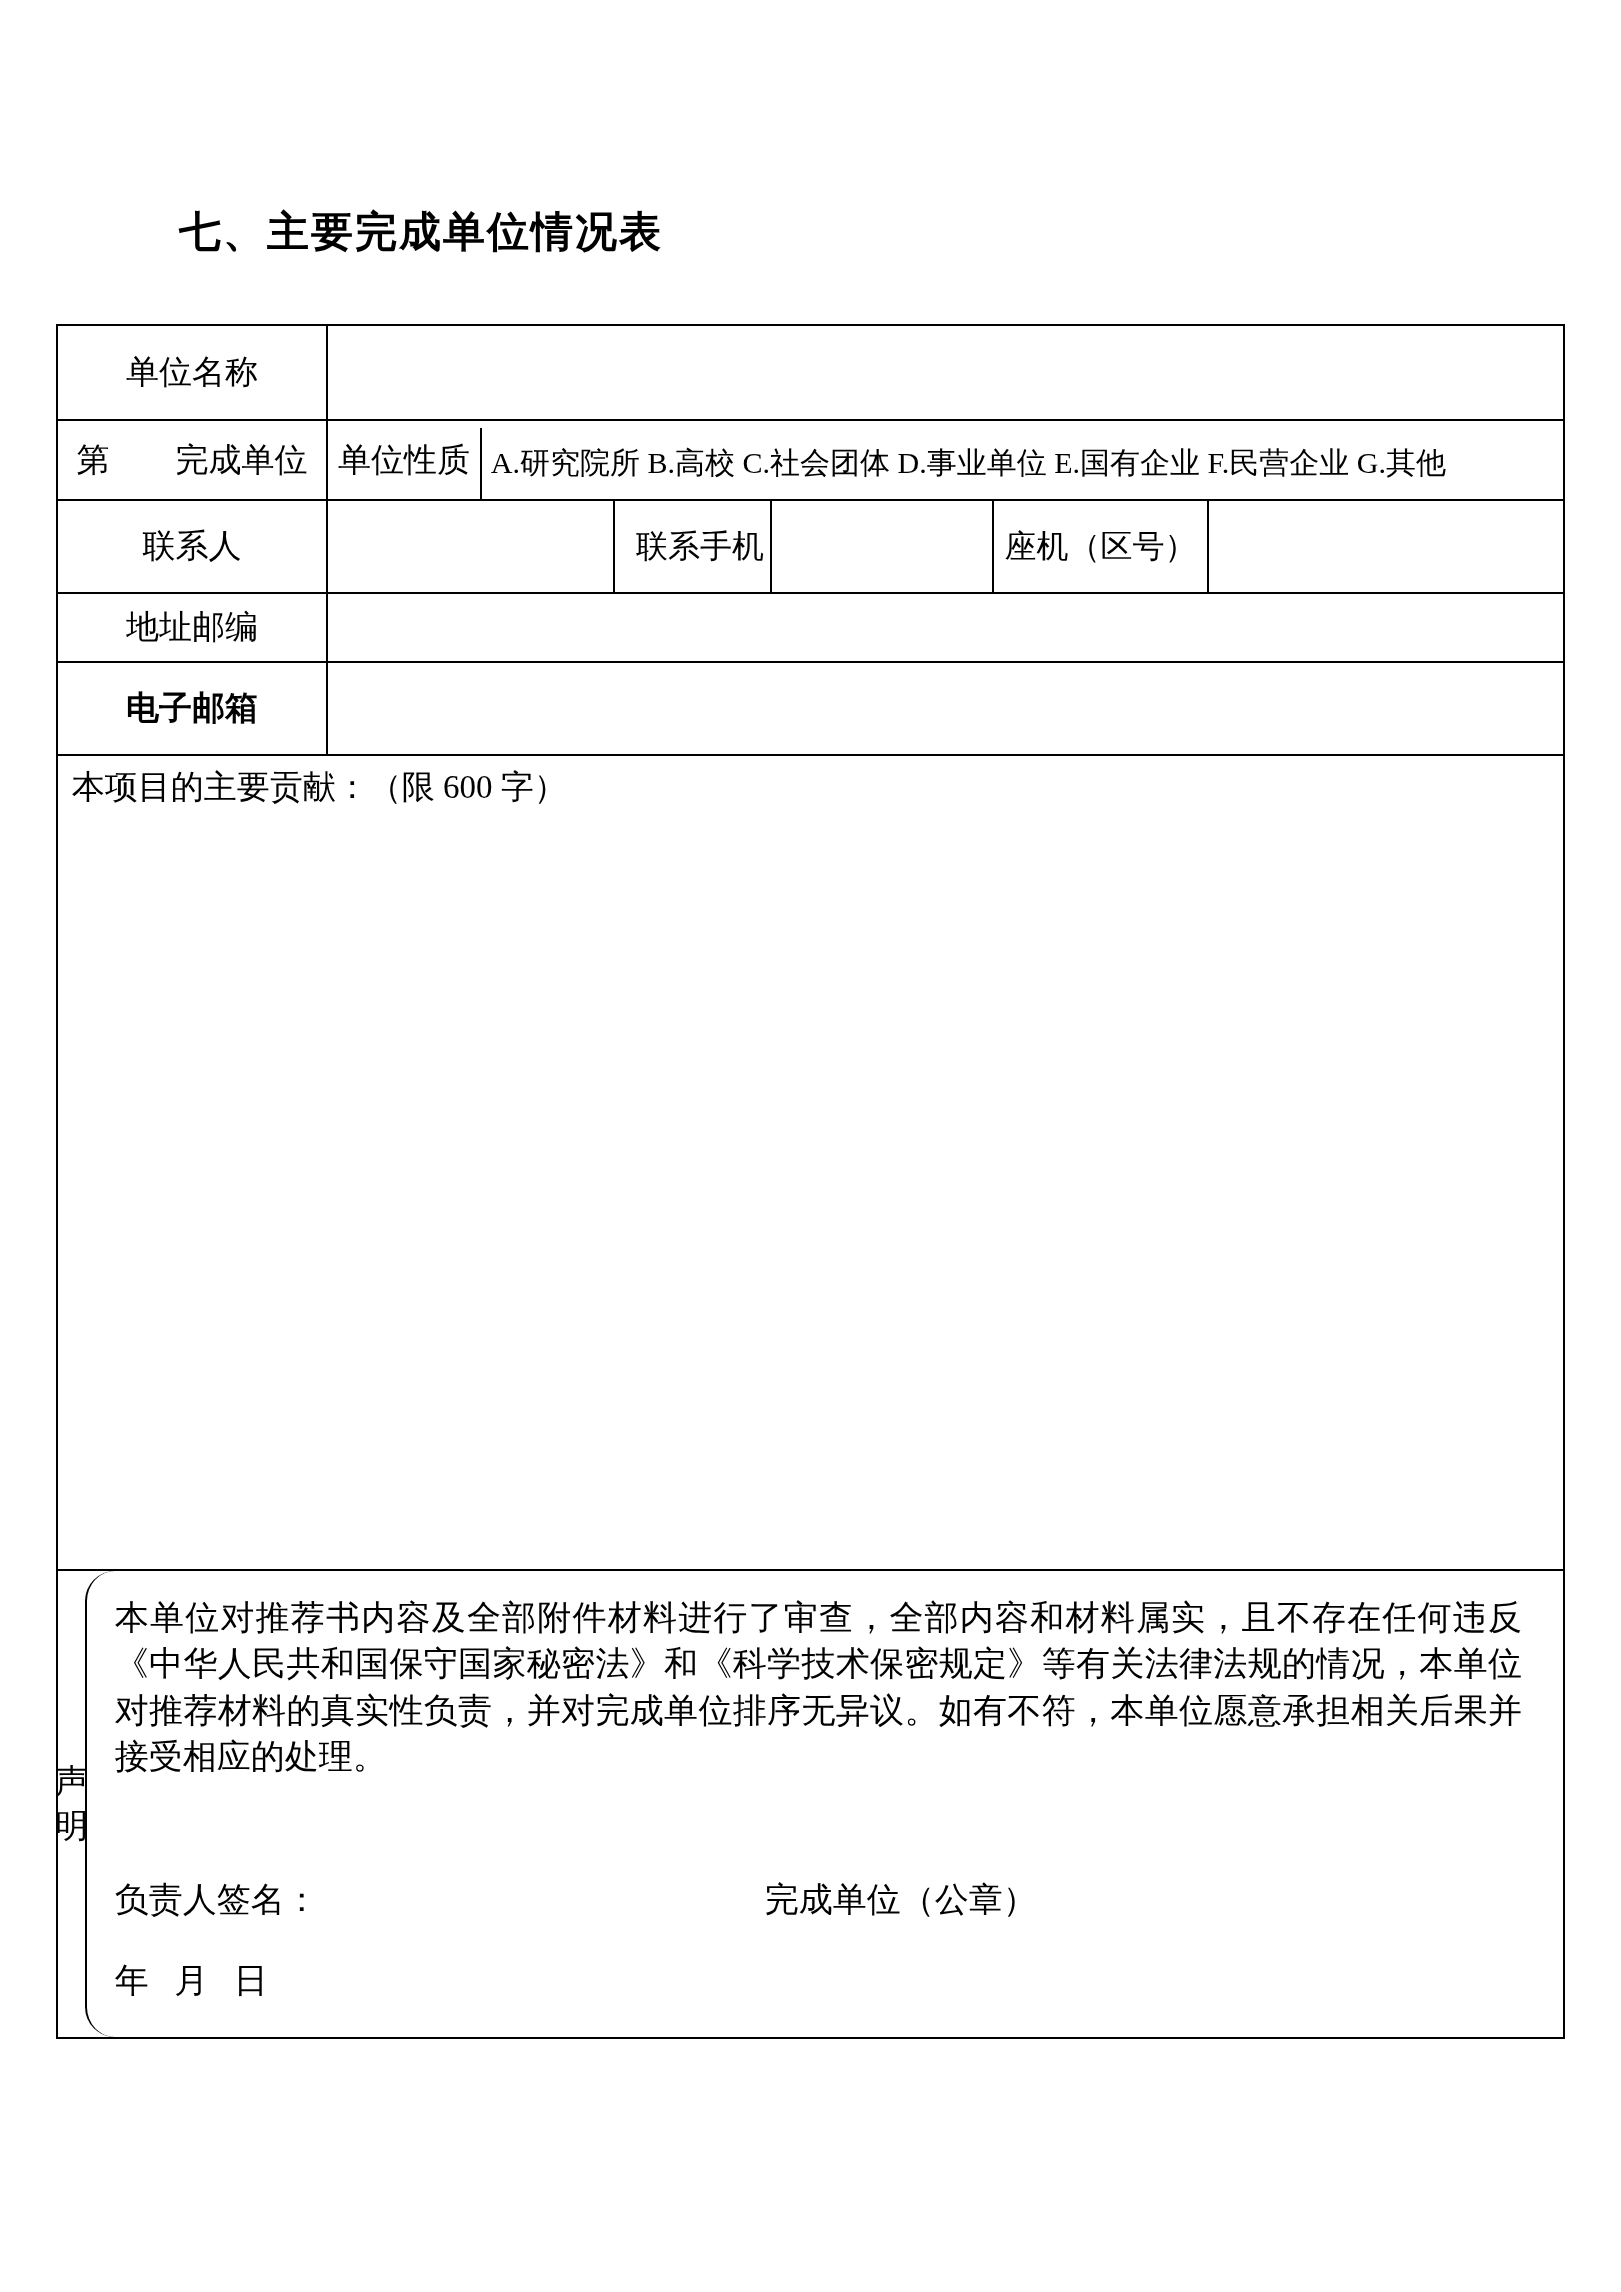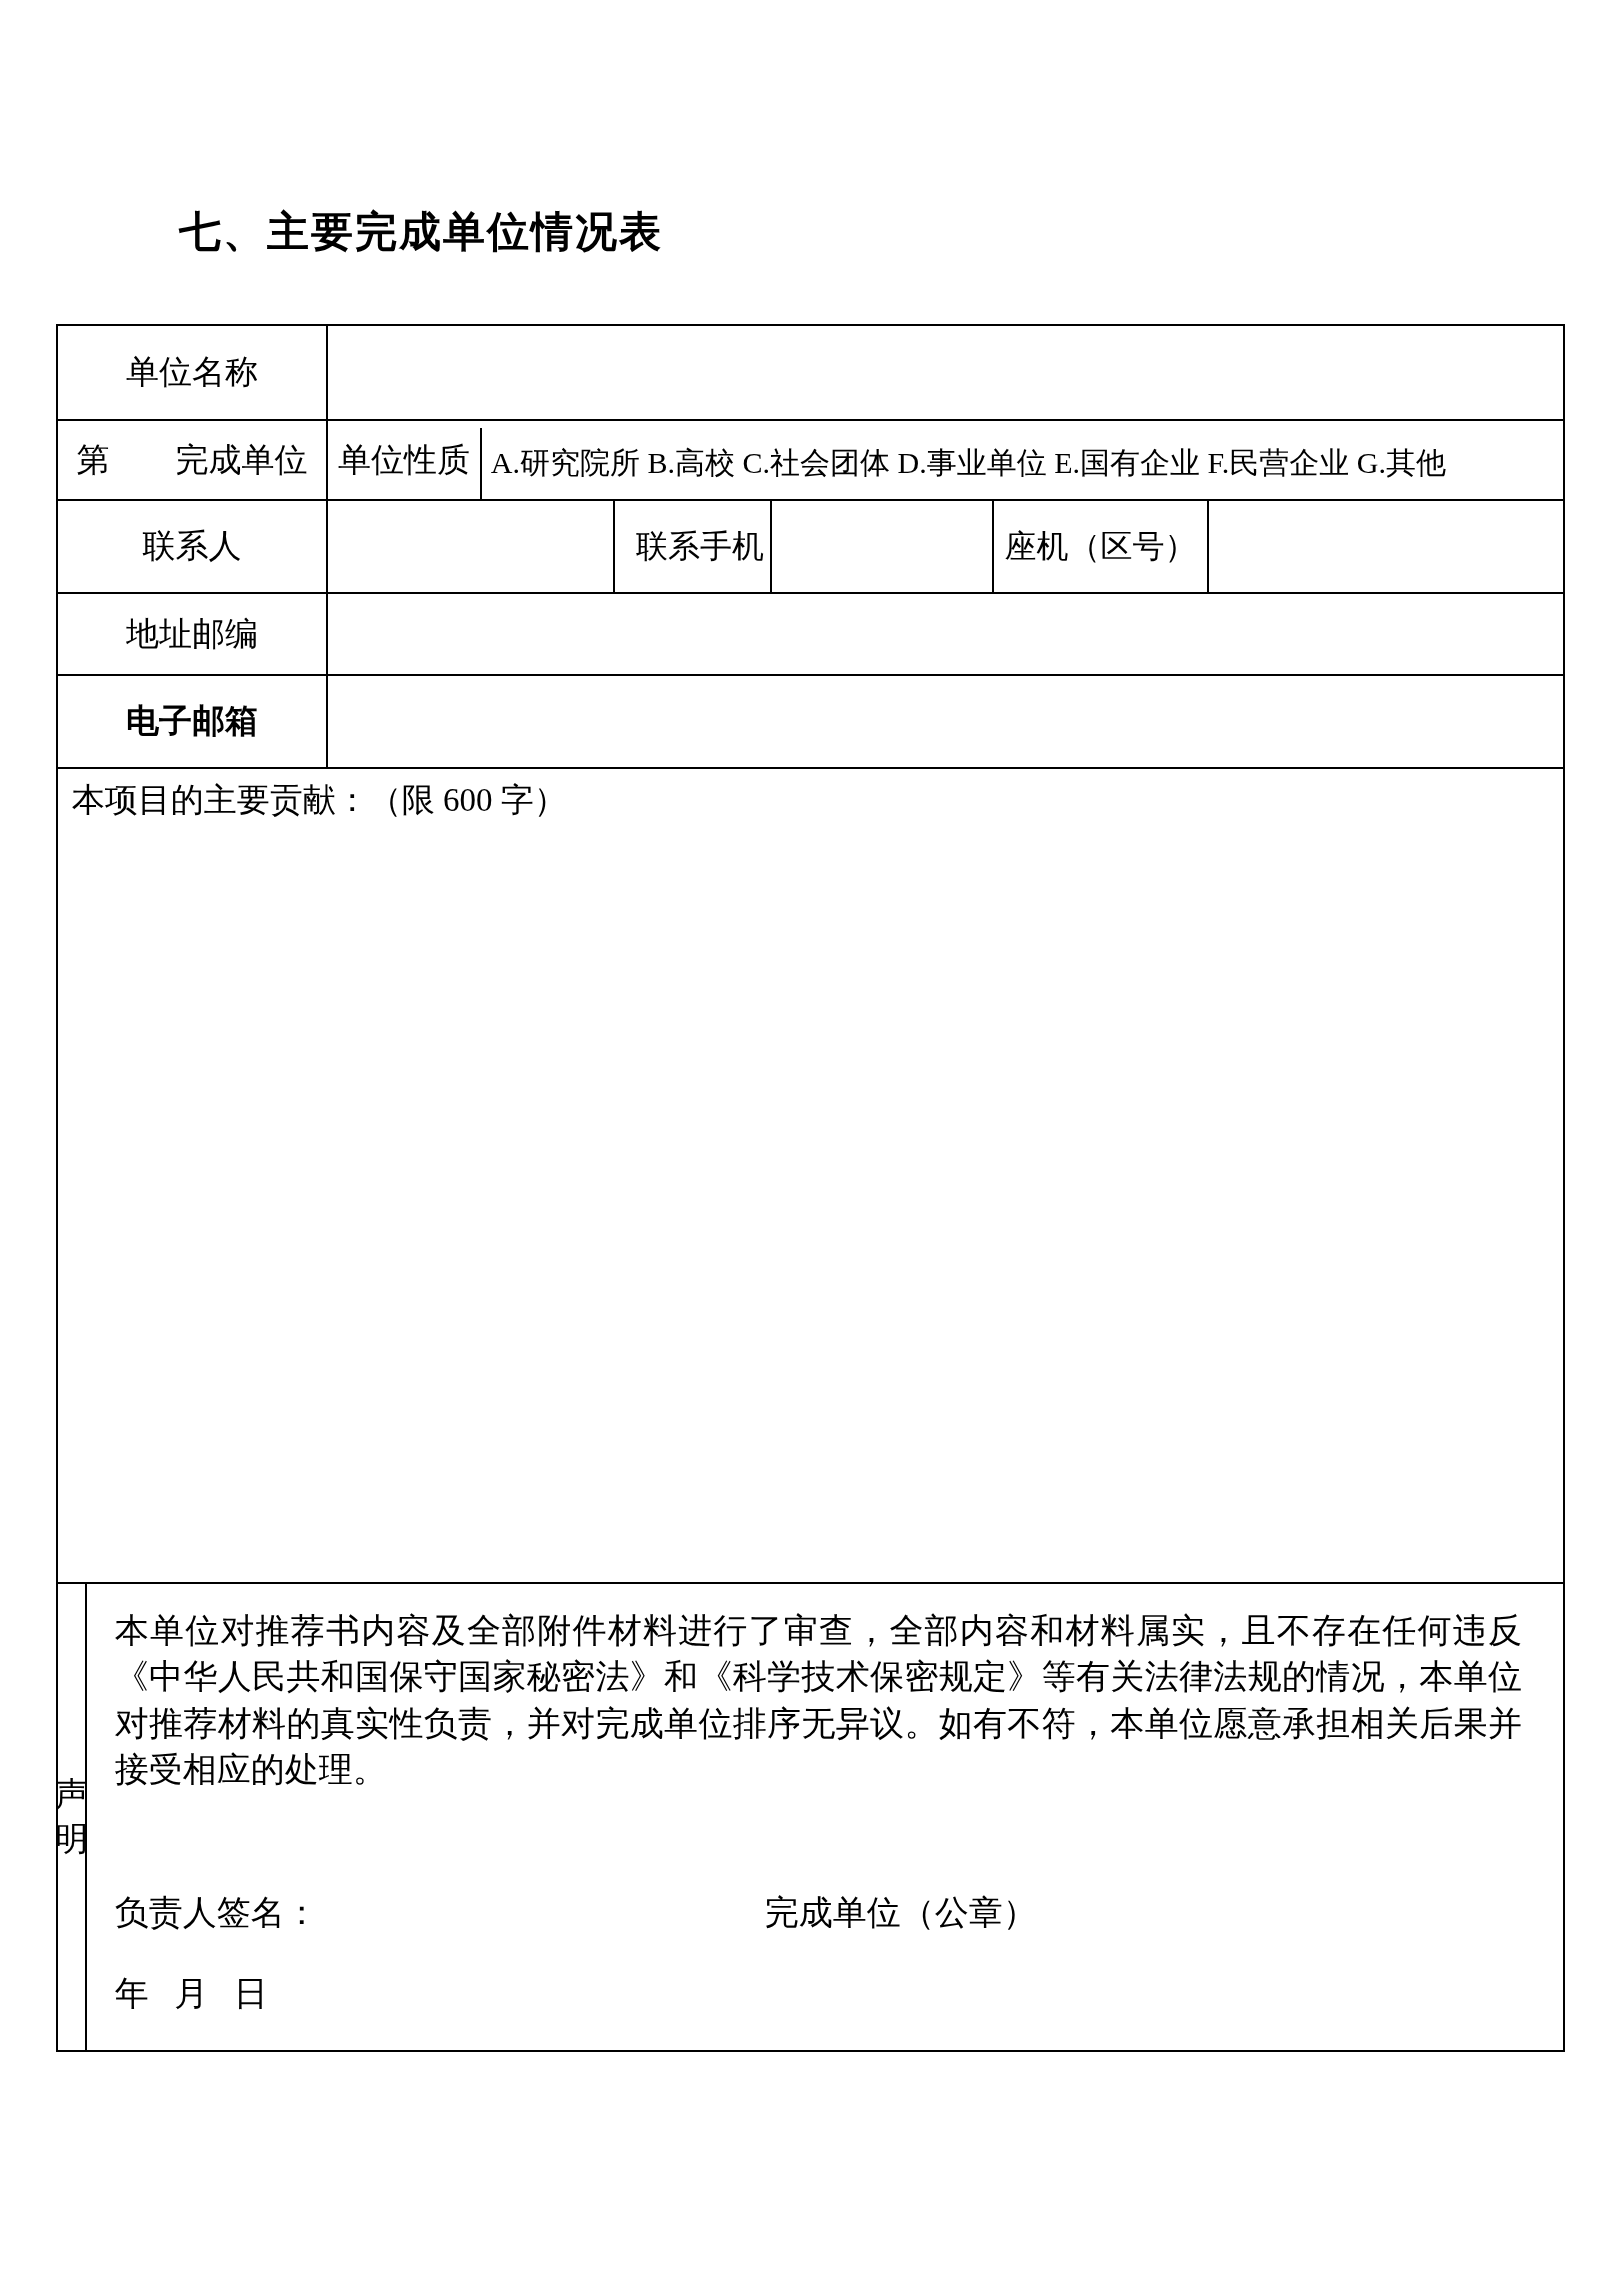--- a/index.html
+++ b/index.html
@@ -66,20 +66,21 @@
     padding: 7.8px 19.6px 0 13.7px;
     line-height: 1.42;
   }
   .decl-label-cell {
     font-size: 33px;
     font-family: Liberation Mono, monospace;
   }
   .decl-content {
     display: block;
     padding: 23.5px 41px 0 27.4px;
+    border-radius: 30px;
   }
   .decl-paragraph {
     font-size: 34px;
     line-height: 1.37;
     text-align: justify;
     margin: 0;
   }
   .decl-sign-row {
     display: flex;
     margin-top: 96px;
@@ -116,21 +117,21 @@
 
   <div class="trow" style="height:93px;">
     <div class="cell" style="width:268px;">联系人</div>
     <div class="cell" style="width:287px;"></div>
     <div class="cell nowrap small-label" style="width:157px;padding-left:15px;">联系手机</div>
     <div class="cell" style="width:222px;"></div>
     <div class="cell nowrap small-label" style="width:215px;">座机（区号）</div>
     <div class="cell grow"></div>
   </div>
 
-  <div class="trow" style="height:82px;font-family:Liberation Mono, monospace;">
+  <div class="trow" style="height:69px;font-family:Liberation Mono, monospace;">
     <div class="cell" style="width:268px;">地址邮编</div>
     <div class="cell grow"></div>
   </div>
 
   <div class="trow" style="height:93px;">
     <div class="cell" style="width:268px;font-weight:bold;">电子邮箱</div>
     <div class="cell grow"></div>
   </div>
 
   <div class="trow" style="height:815px;">

